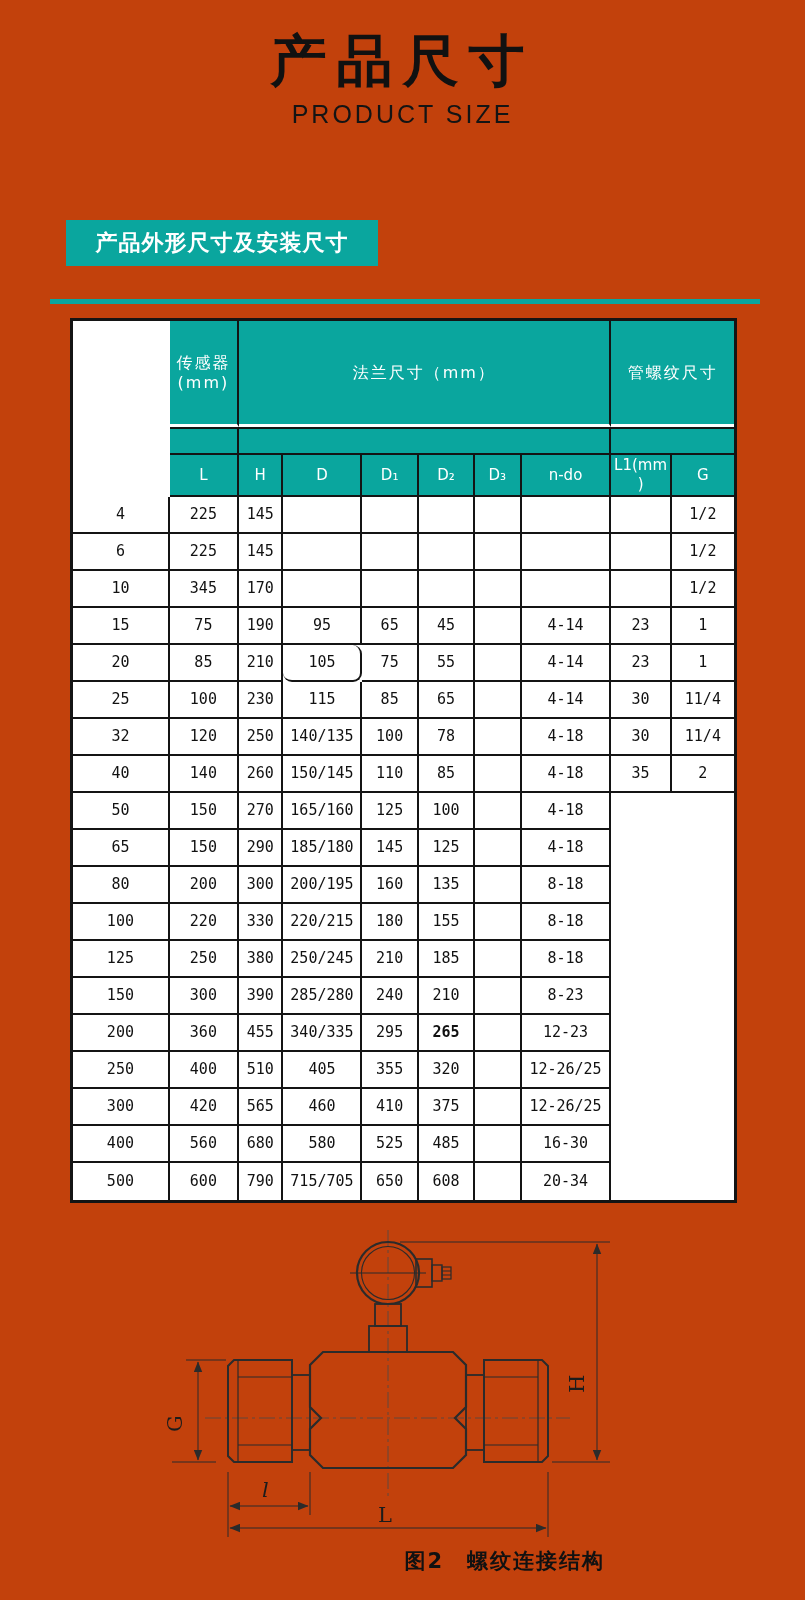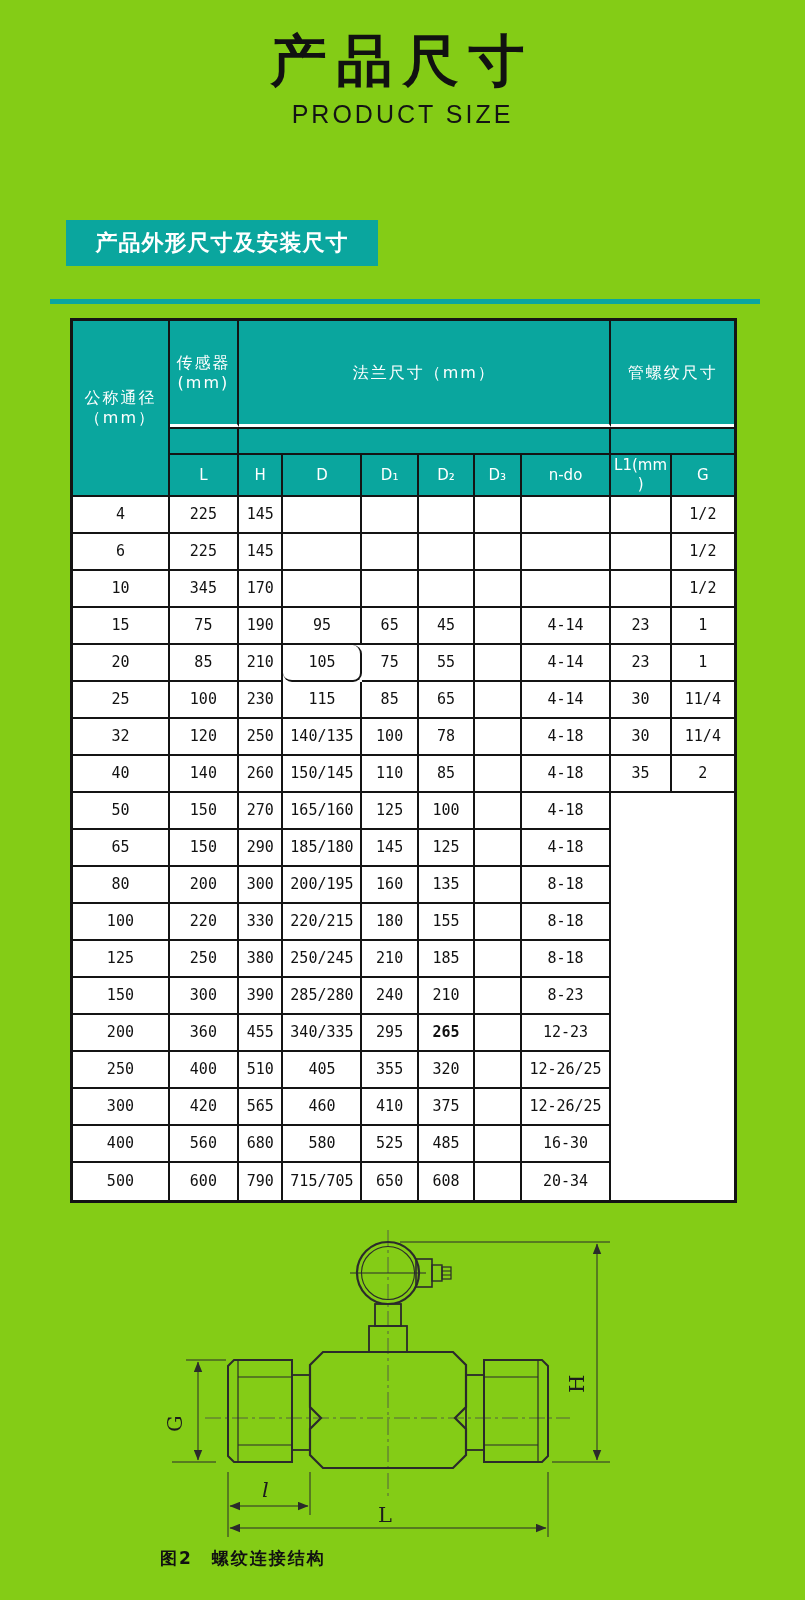--- a/index.html
+++ b/index.html
@@ -1,16 +1,16 @@
 <!DOCTYPE html>
 <html><head>
 <meta charset="utf-8">
 <style>
   html,body{margin:0;padding:0;background:#fff;}
-  #canvas{position:relative;width:805px;height:1600px;background:#84cc16;margin:0 auto;overflow:hidden;
+  #canvas{position:relative;width:805px;height:1600px;background:#c2410c;margin:0 auto;overflow:hidden;
           font-family:"Liberation Sans",sans-serif;}
 
   
   .page-title{position:absolute;left:0;top:24px;width:805px;text-align:center;
               font-size:56px;font-weight:900;color:#111;letter-spacing:10px;
               font-family:"DejaVu Sans",sans-serif;}
   .page-subtitle{position:absolute;left:0;top:100px;width:805px;text-align:center;
               font-size:25px;font-weight:500;color:#141414;letter-spacing:3px;
               font-family:"Liberation Sans",sans-serif;}
   .section-banner{position:absolute;left:66px;top:220px;width:312px;height:46px;
@@ -43,42 +43,40 @@
   .h-sensor{grid-row:1/2;grid-column:2/3;}
   .h-flange{grid-row:1/2;grid-column:3/9;}
   .h-thread{grid-row:1/2;grid-column:9/11;}
   .b-sensor{grid-row:2/3;grid-column:2/3;}
   .b-flange{grid-row:2/3;grid-column:3/9;}
   .b-thread{grid-row:2/3;grid-column:9/11;}
 
   
   .figure-wrap{position:absolute;left:160px;top:1225px;width:470px;height:370px;}
   .figure-wrap svg{display:block;}
-  .fig-caption{position:absolute;left:0;top:322px;width:445px;text-align:left;
-               font-size:17px;font-weight:bold;color:#111;letter-spacing:2px;
+  .fig-caption{position:absolute;left:0;top:322px;width:445px;text-align:right;
+               font-size:21px;font-weight:bold;color:#111;letter-spacing:2px;
                font-family:"DejaVu Sans",sans-serif;}
   .draw{stroke:#2b2b2b;fill:none;}
   .dim{stroke:#2b2b2b;stroke-width:1;fill:none;}
   .cl{stroke:#4a4a4a;stroke-width:0.8;}
   .dimtxt{font-family:"DejaVu Serif",serif;font-size:21px;fill:#1c1c1c;}
 </style>
 </head>
 <body>
 
 <div id="canvas">
 
   <div class="page-title">产品尺寸</div>
   <div class="page-subtitle">PRODUCT SIZE</div>
   <div class="section-banner">产品外形尺寸及安装尺寸</div>
   <div class="section-divider"></div>
 
   <div class="spec-table">
 
-    <div class="cell hcell h-corner">公称通径
-（mm）</div>
     <div class="cell hcell h-sensor white-sep">传感器
 (mm)</div>
     <div class="cell hcell h-flange white-sep">法兰尺寸（mm）</div>
     <div class="cell hcell h-thread white-sep last-col">管螺纹尺寸</div>
 
     <div class="cell hcell b-sensor blk-top"></div>
     <div class="cell hcell b-flange blk-top"></div>
     <div class="cell hcell b-thread blk-top last-col"></div>
 
     <div class="cell hcell hsub" style="grid-row:3;grid-column:2">L</div>

